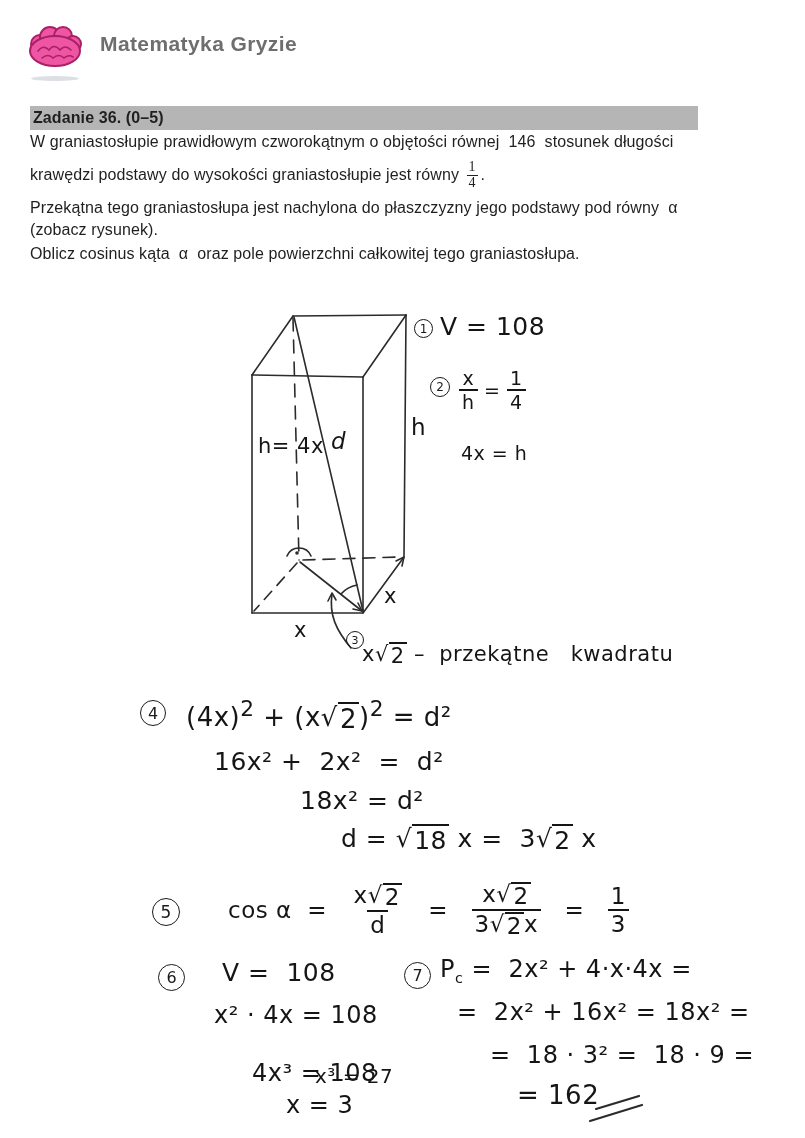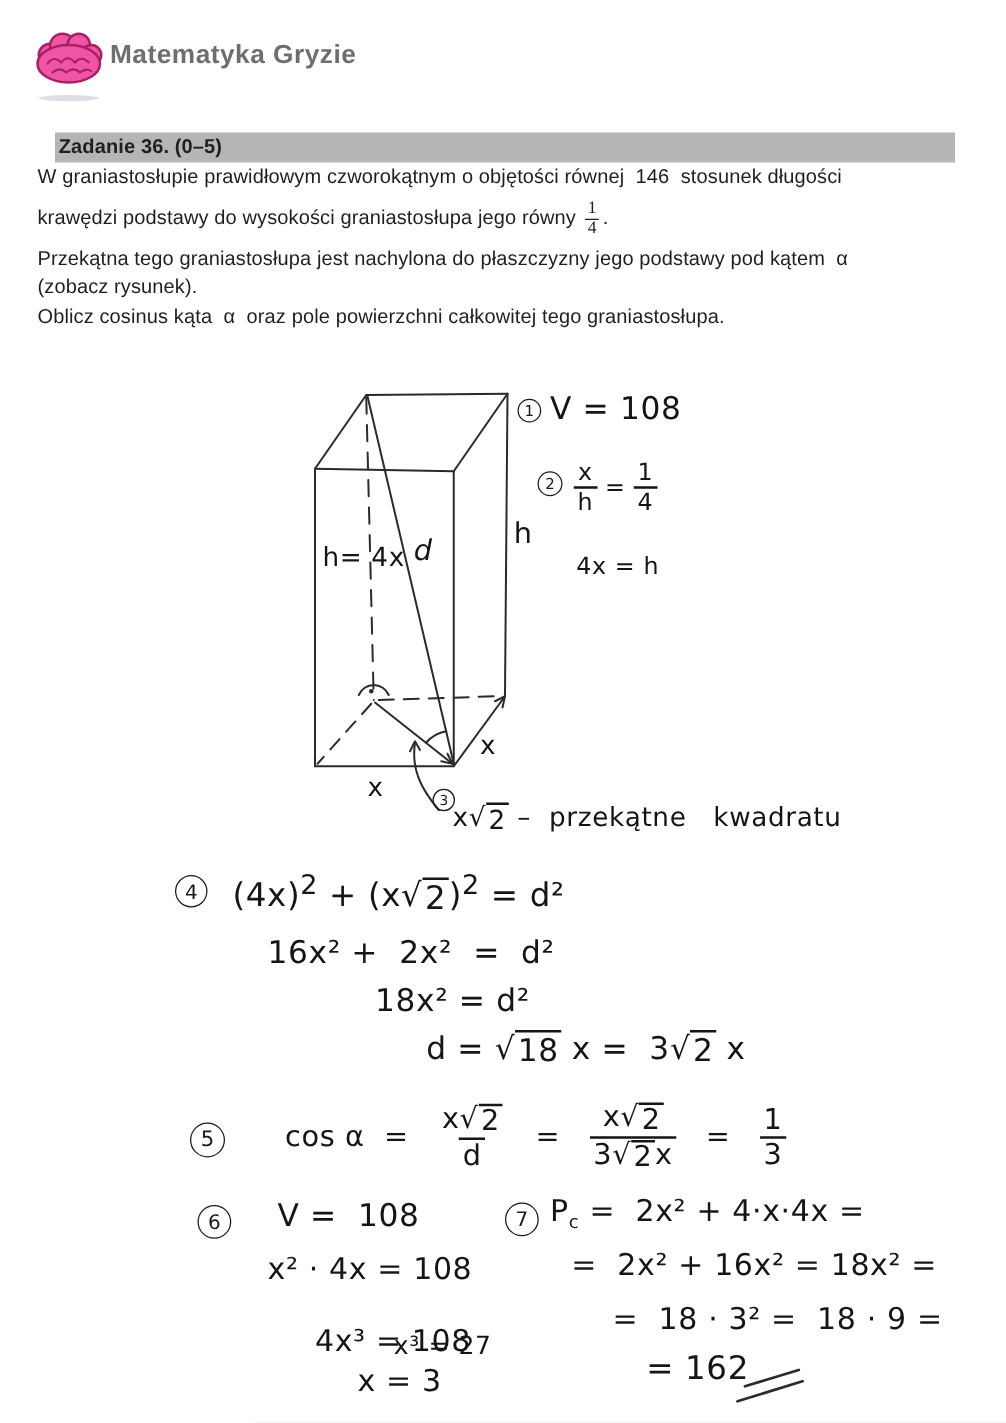--- a/index.html
+++ b/index.html
@@ -1,21 +1,21 @@
 <!DOCTYPE html>
 <html><head>
 <meta charset="utf-8">
 <style>
   html,body{margin:0;padding:0;background:#e9e9e9;}
   .page{position:relative;width:805px;height:1138px;background:#ffffff;overflow:hidden;
         font-family:"Liberation Sans",sans-serif;}
   .abs{position:absolute;}
   
   .pt{color:#1f1f1f;font-size:16px;white-space:pre;letter-spacing:.1px;}
-  .bar{background:#b5b5b5;width:720px;height:24px;display:flex;align-items:center;margin-left:14px;}
+  .bar{background:#b5b5b5;width:668px;height:24px;display:flex;align-items:center;}
   .bar .pt{font-weight:bold;padding-left:3px;font-size:16px;}
   .brand{color:#6e6e6e;font-weight:bold;font-size:21px;letter-spacing:.4px;}
   .tagline{color:#111;font-weight:bold;font-size:15.5px;}
   .row{display:flex;align-items:center;}
   
   .sfrac{display:inline-flex;flex-direction:column;align-items:center;
          font-family:"Liberation Serif",serif;font-size:14px;line-height:1.05;margin:0 3px;color:#1f1f1f;}
   .sfrac .sfd{border-top:1.4px solid #1f1f1f;padding:0 2px;}
   
   .hw{color:#151515;font-family:"DejaVu Sans",sans-serif;white-space:pre;letter-spacing:.5px;}
@@ -45,36 +45,36 @@
         <circle cx="47" cy="20" r="8"></circle>
         <ellipse cx="29" cy="27" rx="25" ry="15"></ellipse>
       </g>
       <g stroke="#a82065" stroke-width="1.6" fill="none" stroke-linecap="round">
         <path d="M12,27 q5,-7 11,-1 q5,-7 11,0 q5,-6 11,0"></path>
         <path d="M16,34 q6,-5 11,0 q6,-5 11,0 q5,-4 9,-1"></path>
       </g>
     </svg>
   </div>
   <div class="abs" style="left:31px;top:76px;width:48px;height:5px;border-radius:50%;background:#dce0e5;"></div>
-  <div class="abs brand" style="left:88px;top:32px;">Matematyka Gryzie</div>
+  <div class="abs brand" style="left:100px;top:32px;">Matematyka Gryzie</div>
 
   <div class="abs bar" style="left:30px;top:106px;">
     <span class="pt">Zadanie 36. (0–5)</span>
   </div>
 
   <div class="abs pt" style="left:30px;top:133px;">W graniastosłupie prawidłowym czworokątnym o objętości równej  146  stosunek długości</div>
   <div class="abs row" style="left:30px;top:156px;height:38px;">
-    <span class="pt">krawędzi podstawy do wysokości graniastosłupa jego równy </span>
+    <span class="pt">krawędzi podstawy do wysokości graniastosłupie jest równy </span>
     <span class="sfrac">
       <span>1</span>
       <span class="sfd">4</span>
     </span>
     <span class="pt">.</span>
   </div>
-  <div class="abs pt" style="left:30px;top:199px;">Przekątna tego graniastosłupa jest nachylona do płaszczyzny jego podstawy pod kątem  α</div>
+  <div class="abs pt" style="left:30px;top:199px;">Przekątna tego graniastosłupa jest nachylona do płaszczyzny jego podstawy pod równy  α</div>
   <div class="abs pt" style="left:30px;top:221px;">(zobacz rysunek).</div>
   <div class="abs pt" style="left:30px;top:245px;">Oblicz cosinus kąta  α  oraz pole powierzchni całkowitej tego graniastosłupa.</div>
 
   <svg class="overlay" width="805" height="1138" viewBox="0 0 805 1138">
     <g stroke="#2b2b2b" stroke-width="1.6" fill="none" stroke-linecap="round" stroke-linejoin="round">
 
       <path d="M293,316 L406,315"></path>
       <path d="M406,315 L363,377"></path>
       <path d="M363,377 L252,375"></path>
       <path d="M252,375 L293,316"></path>

